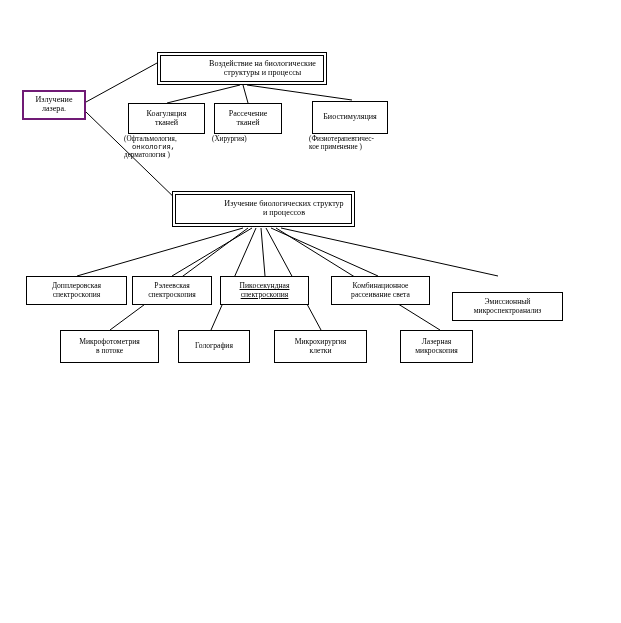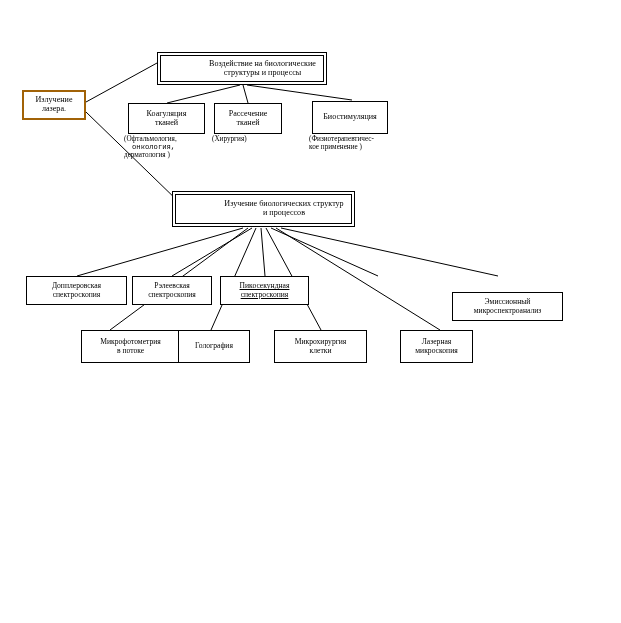--- a/index.html
+++ b/index.html
@@ -31,21 +31,21 @@
     text-align:center;
     line-height:1.08;
     z-index:3;
   }
   .node .lbl{
     display:block;
     width:100%;
     padding:0 2px;
   }
   
-  .node.thick{ border:2px solid #a16207; }
+  .node.thick{ border:2px solid #701a75; }
   
   .node.dbl{
     border:1px solid #000000;
     padding:2px;
     background:#ffffff;
   }
   .node.dbl .inner{
     border:1px solid #000000;
     width:100%;
     height:100%;
@@ -160,29 +160,35 @@
     </span>
   </div>
 
   <div class="node fs75" style="left:220px; top:276px; width:89px; height:29px;text-decoration:underline;">
     <span class="lbl">
       <span>Пикосекундная</span><br>
       <span>спектроскопия</span>
     </span>
   </div>
 
+  <div class="node fs75" style="left:331px; top:276px; width:99px; height:29px;">
+    <span class="lbl">
+      <span>Комбинационное</span><br>
+      <span>рассеивание света</span>
+    </span>
+  </div>
 
   <div class="node fs75" style="left:452px; top:276px; width:111px; height:29px;margin-top:16px;">
     <span class="lbl">
       <span>Эмиссионный</span><br>
       <span>микроспектроанализ</span>
     </span>
   </div>
 
-  <div class="node fs75" style="left:60px; top:330px; width:99px; height:33px;margin-left:21px;">
+  <div class="node fs75" style="left:60px; top:330px; width:99px; height:33px;">
     <span class="lbl">
       <span>Микрофотометрия</span><br>
       <span>в потоке</span>
     </span>
   </div>
 
   <div class="node fs75" style="left:178px; top:330px; width:72px; height:33px;">
     <span class="lbl">Голография</span>
   </div>
 

